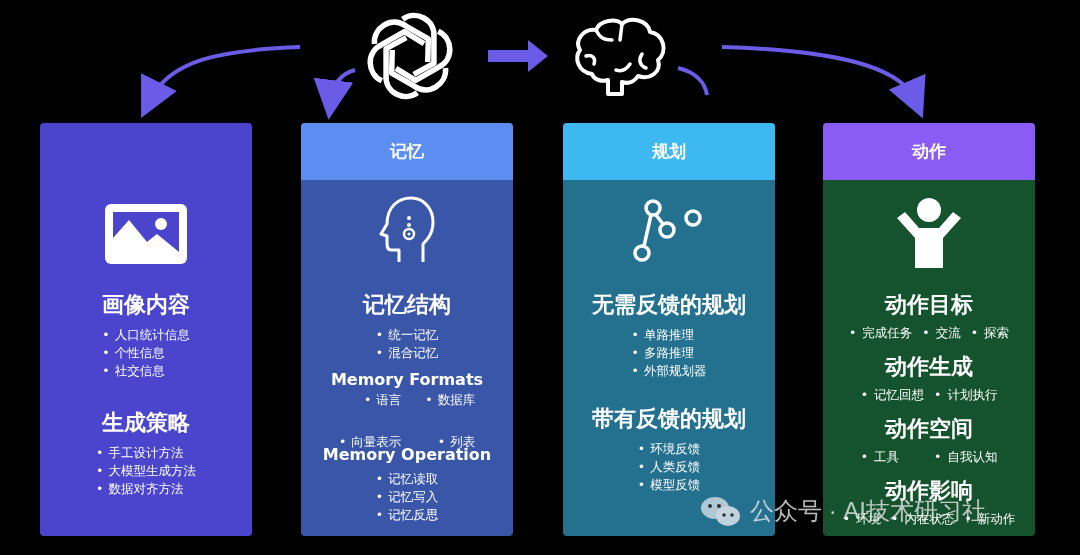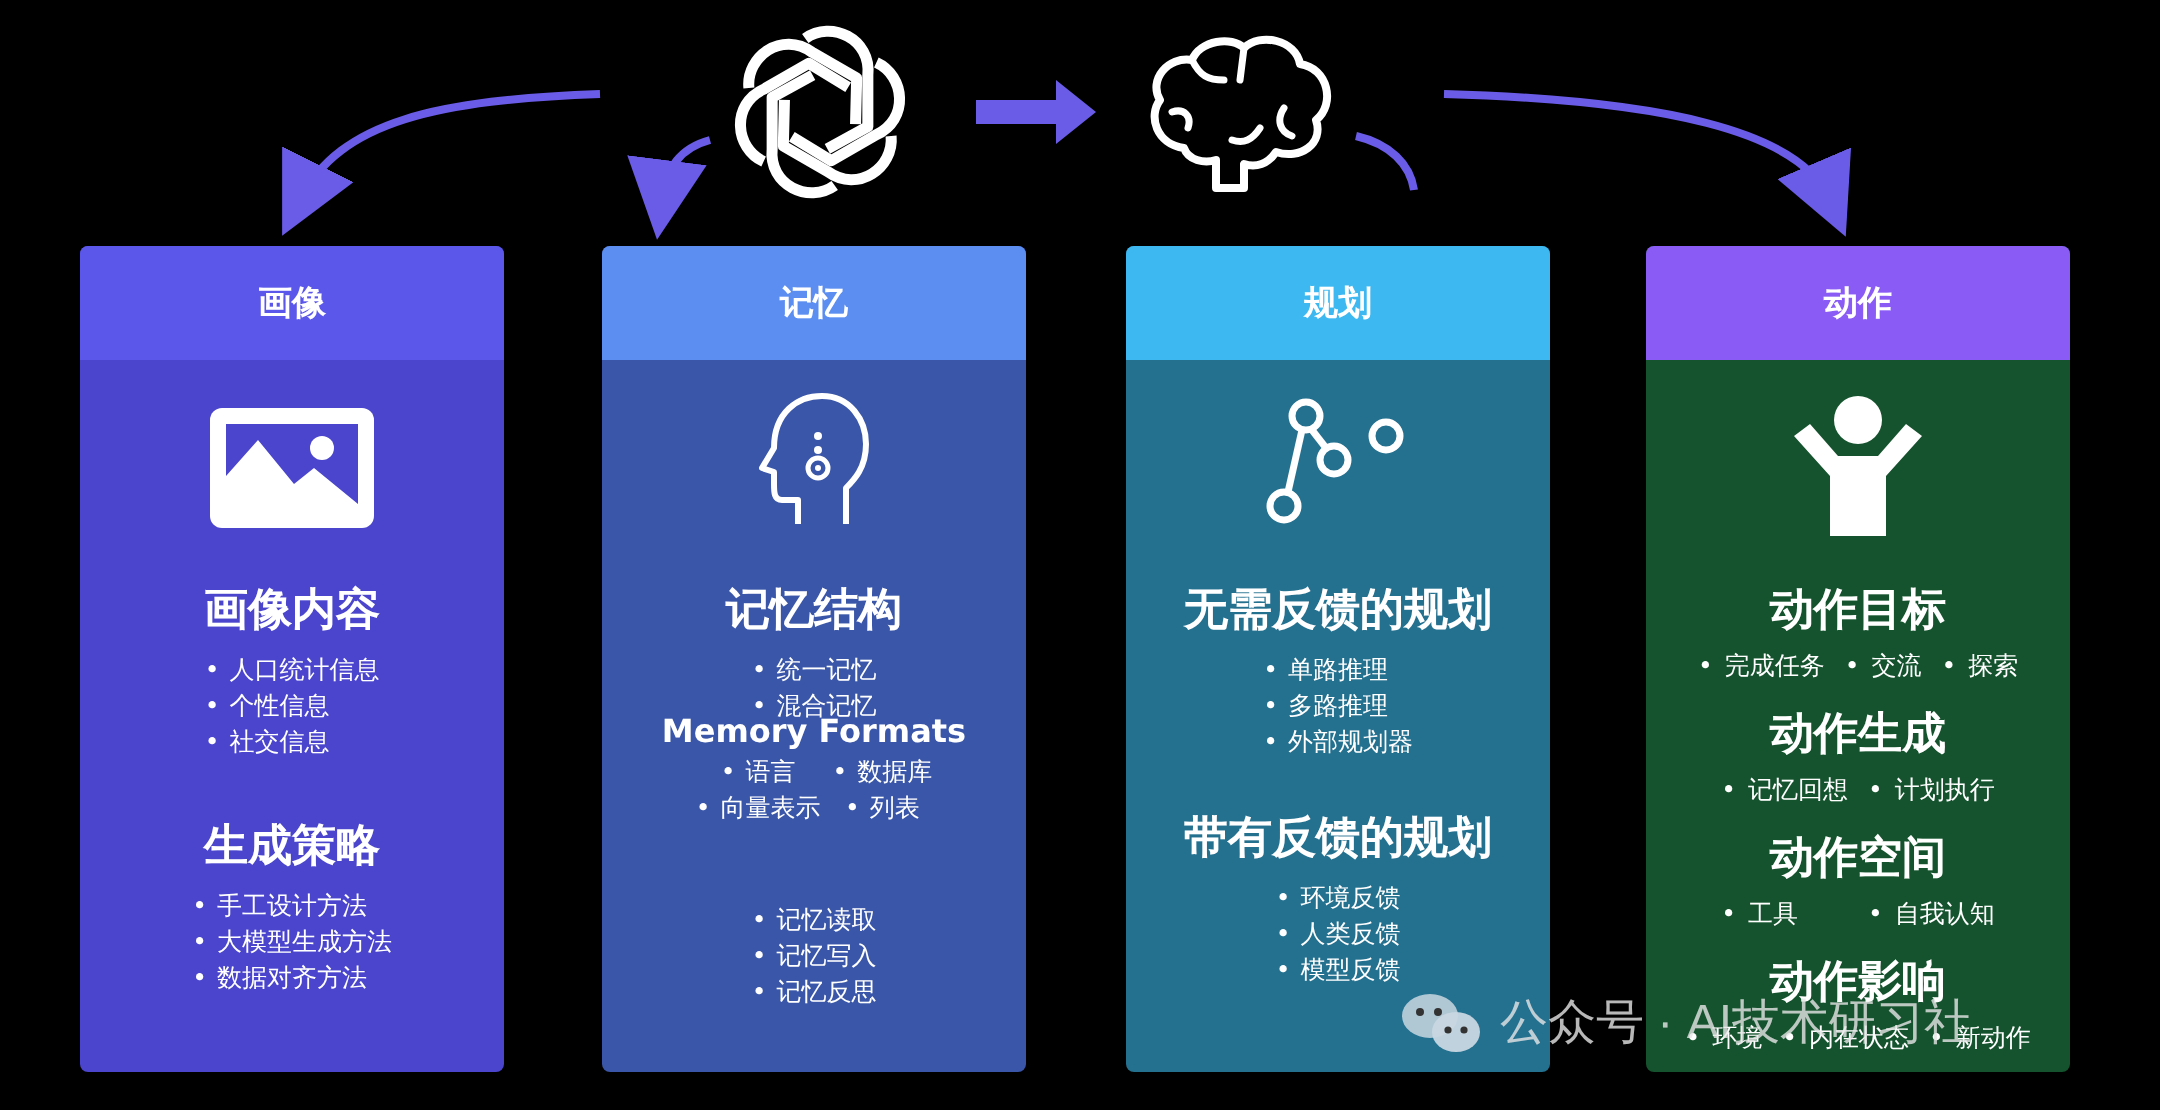--- a/index.html
+++ b/index.html
@@ -9,21 +9,21 @@
   .card .hdr { height:57px; display:flex; align-items:center; justify-content:center;
                font-size:17px; font-weight:bold; }
   .card .body { position:absolute; top:57px; left:0; right:0; bottom:0; }
   .icon { position:absolute; left:50%; transform:translateX(-50%); }
   .sec { position:absolute; left:0; right:0; text-align:center; }
   .sec-title { font-size:22px; font-weight:bold; text-align:center; white-space:nowrap; }
   .sec-title.en { font-size:16px; }
   ul.items { list-style:none; margin:6px 0 0 0; padding:0; display:inline-block; text-align:left; }
   ul.items li { font-size:12.5px; line-height:18px; white-space:nowrap; }
   ul.items li::before { content:"•"; margin-right:5px; }
-  .grid2 { display:inline-grid; grid-template-columns:auto auto; column-gap:6px; margin-top:2px; text-align:center; }
+  .grid2 { display:inline-grid; grid-template-columns:auto auto; column-gap:6px; margin-top:2px; text-align:right;gap:24px; }
   .grid2 span { font-size:12.5px; line-height:18px; white-space:nowrap; }
   .grid2 span::before { content:"•"; margin-right:5px; }
   .inline-items { font-size:12.5px; line-height:18px; margin-top:4px; white-space:nowrap; }
   .inline-items span { margin:0 5px; }
   .inline-items span::before { content:"•"; margin-right:6px; }
   svg { display:block; }
   .watermark { position:absolute; left:700px; top:495px; display:flex; align-items:flex-start; gap:8px;
                color:rgba(230,230,230,0.8); font-size:24px; font-family:"Liberation Sans",sans-serif; }
 </style>
 </head>
@@ -59,23 +59,20 @@
 </div>
 
 <div style="position:absolute;left:572px;top:14px;">
   <svg width="96" height="88" viewBox="0 0 96 88">
     <path d="M20,60 C6,58 2,44 8,36 C2,26 12,14 24,16 C28,6 44,4 50,10 C58,2 76,6 78,18 C92,20 96,38 86,46 C90,58 78,66 66,62 C62,68 56,70 50,68 L50,80 L36,80 L36,66 C30,68 22,66 20,60 Z" fill="none" stroke="#fff" stroke-width="4" stroke-linejoin="round"></path>
     <path d="M50,10 L48,26 M24,16 C28,24 32,26 40,26 M14,42 C20,40 24,44 22,50 M70,40 C66,46 68,52 74,54 M58,50 C54,56 50,58 44,56" fill="none" stroke="#fff" stroke-width="3.5" stroke-linecap="round"></path>
   </svg>
 </div>
 
 <div class="card" style="left:40px;background:#4a45cc;">
-  <div class="hdr" style="background:#5b57ea;">
-    <span>画像</span>
-  </div>
   <div class="body">
     <div class="icon" style="top:22px;">
       <svg width="86" height="64" viewBox="0 0 86 64">
         <rect x="2" y="2" width="82" height="60" rx="6" fill="#fff"></rect>
         <rect x="10" y="10" width="66" height="40" fill="#4a45cc"></rect>
         <path d="M10,50 L10,36 L26,18 L44,40 L54,32 L76,50 Z" fill="#fff"></path>
         <circle cx="58" cy="22" r="6" fill="#fff"></circle>
       </svg>
     </div>
     <div class="sec" style="top:110px;">
@@ -111,30 +108,31 @@
         <circle cx="32" cy="40" r="1.5" fill="#fff"></circle>
       </svg>
     </div>
     <div class="sec" style="top:110px;">
       <div class="sec-title">记忆结构</div>
       <ul class="items">
         <li>统一记忆</li>
         <li>混合记忆</li>
       </ul>
     </div>
-    <div class="sec" style="top:176px;">
+    <div class="sec" style="top:190px;">
       <div class="sec-title en">Memory Formats</div>
       <div class="grid2">
         <span>语言</span>
         <span>数据库</span>
         <span>向量表示</span>
         <span>列表</span>
       </div>
     </div>
     <div class="sec" style="top:265px;">
+      <div class="sec-title en">Memory Operation</div>
       <ul class="items">
         <li>记忆读取</li>
         <li>记忆写入</li>
         <li>记忆反思</li>
       </ul>
     </div>
   </div>
 </div>
 
 <div class="card" style="left:563px;background:#24708f;">

